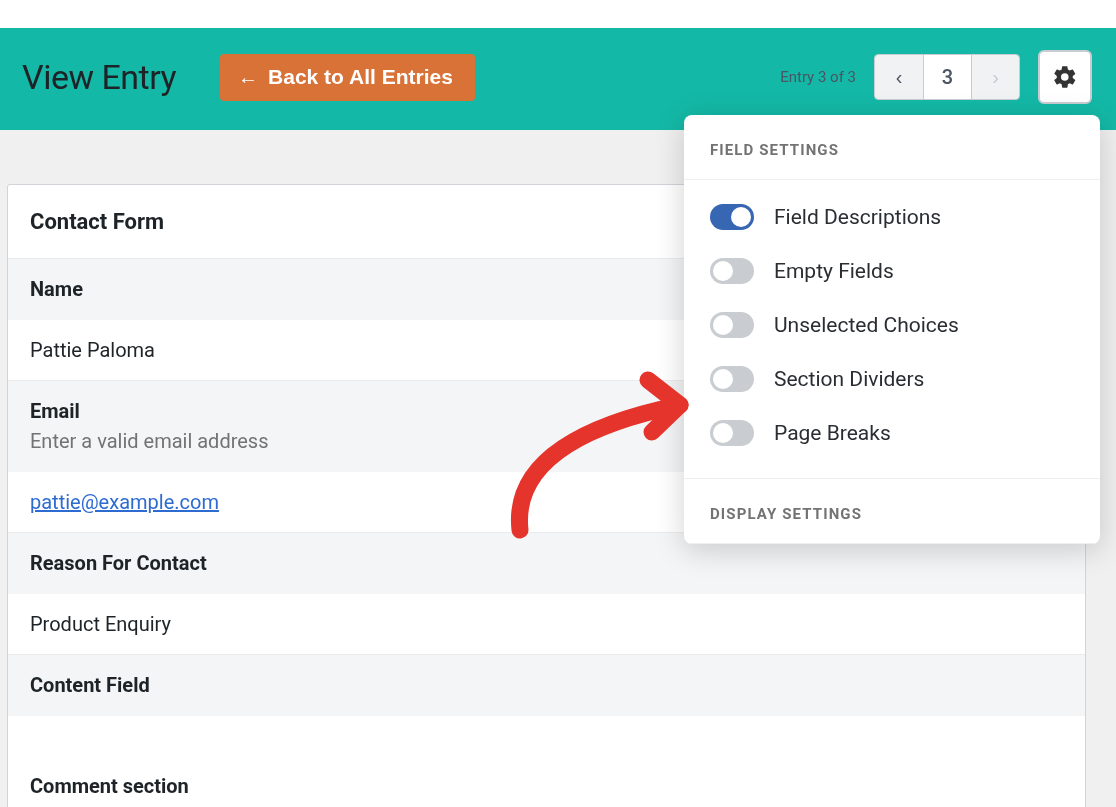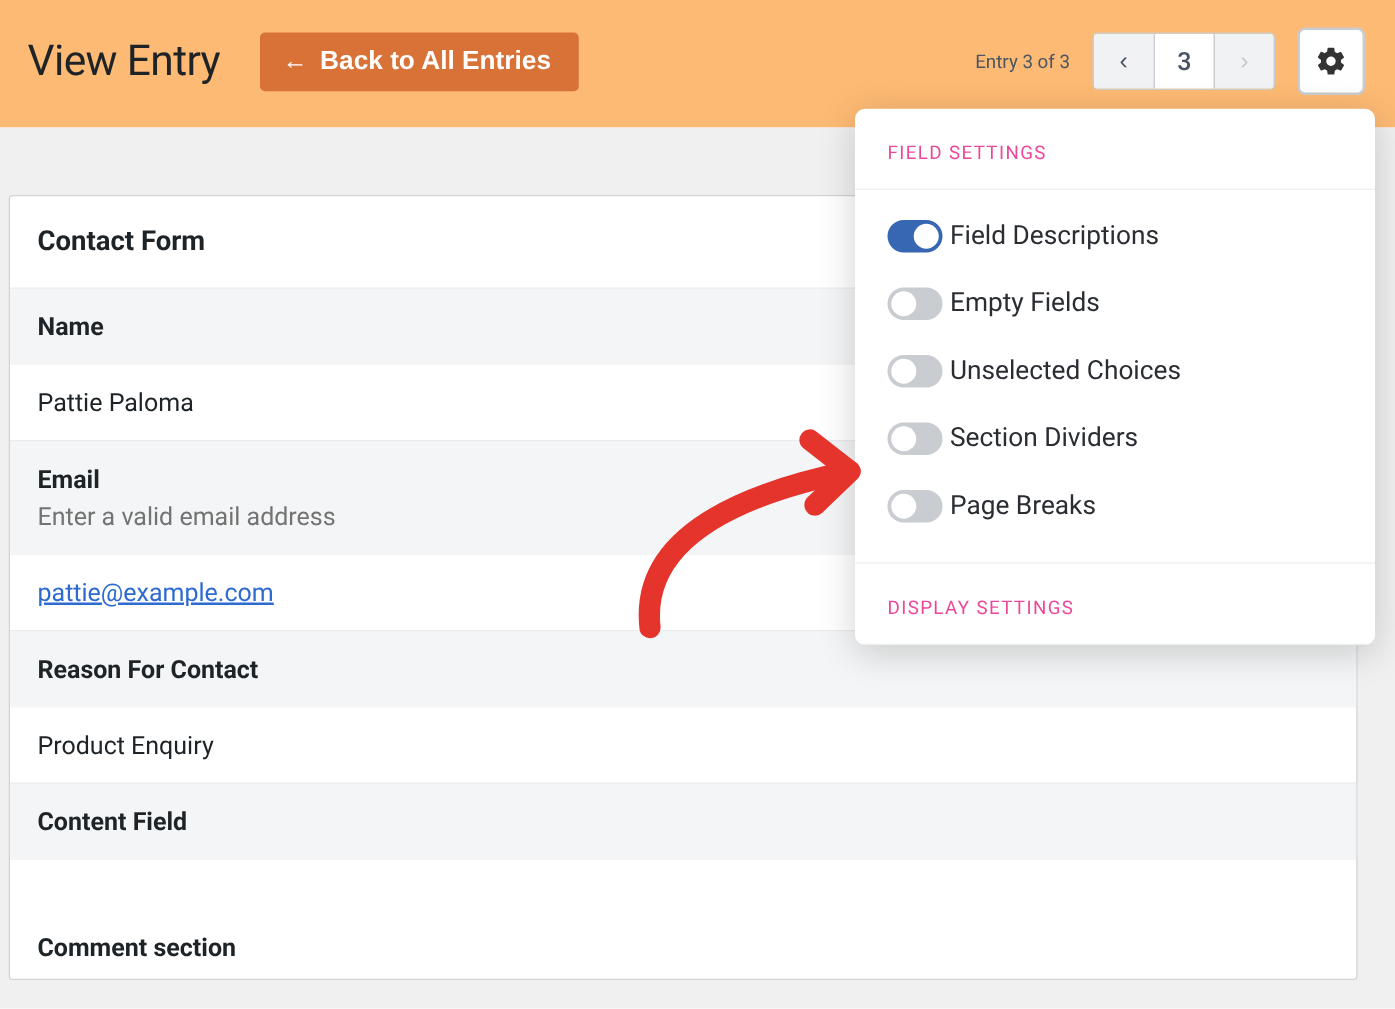--- a/index.html
+++ b/index.html
@@ -1,18 +1,18 @@
 <!DOCTYPE html>
 <html><head>
 <meta charset="utf-8">
 <style>
   * { box-sizing: border-box; margin: 0; padding: 0; }
   html, body { width: 1116px; height: 807px; font-family: -apple-system, BlinkMacSystemFont, "Segoe UI", Roboto, Helvetica, Arial, sans-serif; background: #fff; color: #1d2327; overflow: hidden; }
 
-  .topbar { display: flex; align-items: center; padding: 22px 24px 26px 22px; gap: 32px; background: #fdba74; }
+  .topbar { display: flex; align-items: center; padding: 22px 24px 26px 22px; gap: 44px; background: #14b8a6; margin-top: 28px; }
   .page-title { font-size: 34px; font-weight: 400; letter-spacing: -0.5px; color: #1d2327; }
   .back-btn { display: inline-flex; align-items: center; gap: 10px; background: #d97237; color: #fff; font-size: 21px; font-weight: 600; border: none; border-radius: 4px; padding: 11px 22px 12px 18px; cursor: pointer; }
   .back-btn .arrow { font-size: 20px; line-height: 1; }
 
   .top-right { margin-left: auto; display: flex; align-items: center; gap: 18px; }
   .entry-counter { font-size: 15px; color: #4b5563; }
   .pager { display: flex; border: 1px solid #c9ccd0; border-radius: 4px; overflow: hidden; height: 46px; }
   .pager button, .pager .num { width: 48px; height: 100%; display: flex; align-items: center; justify-content: center; background: #f1f2f3; border: none; border-left: 1px solid #c9ccd0; font-size: 20px; color: #4b5563; }
   .pager button:first-child { border-left: none; }
   .pager .num { background: #fff; font-weight: 500; }
@@ -25,23 +25,23 @@
 
   .form-card { position: absolute; top: 54px; left: 7px; width: 1079px; background: #fff; border: 1px solid #d0d4d9; border-radius: 3px; }
   .card-title { padding: 24px 22px; font-size: 22px; font-weight: 700; }
   .row { padding: 18px 22px; font-size: 20px; }
   .row.header { background: #f4f5f6; font-weight: 700; font-size: 20px; }
   .row a { color: #2e6bd0; text-decoration: underline; }
   .desc { color: #737373; font-size: 20px; font-weight: 400; margin-top: 6px; }
   .sep { border-top: 1px solid rgba(0,0,0,0.04); }
 
   .settings-panel { position: absolute; top: -15px; right: 16px; width: 416px; background: #fff; border-radius: 8px; box-shadow: 0 6px 30px rgba(0,0,0,0.18); overflow: hidden; }
-  .panel-section-title { padding: 26px 26px 20px 26px; font-size: 15px; font-weight: 400; letter-spacing: 1.1px; color: #ec4899; border-bottom: 1px solid #eceef0; }
+  .panel-section-title { padding: 26px 26px 20px 26px; font-size: 15px; font-weight: 700; letter-spacing: 1.1px; color: #737373; border-bottom: 1px solid #eceef0; }
   .panel-group { padding: 10px 0 18px 0; border-bottom: 1px solid #eceef0; }
-  .toggle-row { display: flex; align-items: center; gap: 6px; padding: 14px 26px; text-align: center; }
+  .toggle-row { display: flex; align-items: center; gap: 20px; padding: 14px 26px; text-align: center; }
   .toggle-label { font-size: 21px; color: #2a2e33; }
   .toggle { position: relative; width: 44px; height: 26px; border-radius: 13px; cursor: pointer; flex-shrink: 0; }
   .toggle.off { background: #c9ccd0; }
   .toggle.on  { background: #3766b3; }
   .knob { position: absolute; top: 3px; width: 20px; height: 20px; border-radius: 50%; background: #fff; }
   .toggle.off .knob { left: 3px; }
   .toggle.on  .knob { left: 21px; }
 
   .arrow-annot { position: absolute; top: 240px; left: 480px; pointer-events: none; }
 

